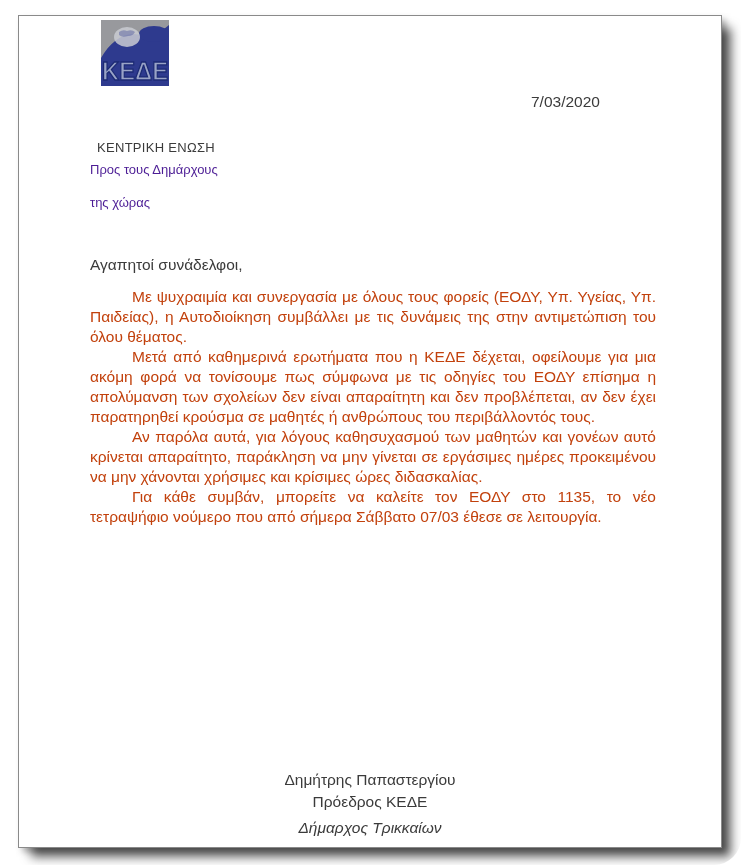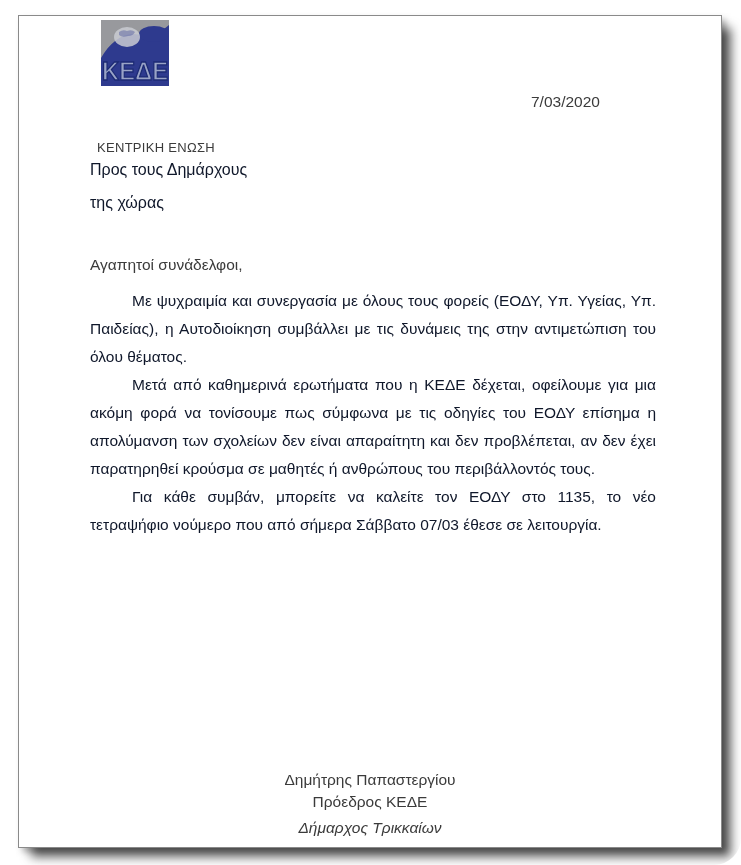--- a/index.html
+++ b/index.html
@@ -52,40 +52,40 @@
     left: 512px;
     top: 73px;
     font-size: 15.5px;
     line-height: 25px;
     color: #3b3b3b;
   }
   .recipient {
     position: absolute;
     left: 71px;
     top: 137px;
-    font-size: 16px;
+    font-size: 13px;
     line-height: 33px;
-    color: #0f172a;
+    color: #4c1d95;
   }
   .salutation {
     position: absolute;
     left: 71px;
     top: 236px;
     font-size: 15.5px;
     line-height: 25px;
     color: #3b3b3b;
   }
   .letter-body {
     position: absolute;
     left: 71px;
     top: 271px;
     width: 566px;
     font-size: 15.5px;
-    line-height: 28px;
-    color: #0f172a;
+    line-height: 20px;
+    color: #c2410c;
   }
   .letter-body p {
     margin: 0;
     text-align: justify;
     text-indent: 42px;
   }
   .signature {
     position: absolute;
     left: 0;
     top: 711px;
@@ -125,20 +125,21 @@
     <div class="recipient">
       <div>Προς τους Δημάρχους</div>
       <div>της χώρας</div>
     </div>
 
     <div class="salutation">Αγαπητοί συνάδελφοι,</div>
 
     <div class="letter-body">
       <p>Με ψυχραιμία και συνεργασία με όλους τους φορείς (ΕΟΔΥ, Υπ. Υγείας, Υπ. Παιδείας), η Αυτοδιοίκηση συμβάλλει με τις δυνάμεις της στην αντιμετώπιση του όλου θέματος.</p>
       <p>Μετά από καθημερινά ερωτήματα που η ΚΕΔΕ δέχεται, οφείλουμε για μια ακόμη φορά να τονίσουμε πως σύμφωνα με τις οδηγίες του ΕΟΔΥ επίσημα η απολύμανση των σχολείων δεν είναι απαραίτητη και δεν προβλέπεται, αν δεν έχει παρατηρηθεί κρούσμα σε μαθητές ή ανθρώπους του περιβάλλοντός τους.</p>
+      <p>Αν παρόλα αυτά, για λόγους καθησυχασμού των μαθητών και γονέων αυτό κρίνεται απαραίτητο, παράκληση να μην γίνεται σε εργάσιμες ημέρες προκειμένου να μην χάνονται χρήσιμες και κρίσιμες ώρες διδασκαλίας.</p>
       <p>Για κάθε συμβάν, μπορείτε να καλείτε τον ΕΟΔΥ στο 1135, το νέο τετραψήφιο νούμερο που από σήμερα Σάββατο 07/03 έθεσε σε λειτουργία.</p>
     </div>
 
     <div class="signature">
       <div class="sig-name">Δημήτρης Παπαστεργίου</div>
       <div class="sig-title1">Πρόεδρος ΚΕΔΕ</div>
       <div class="sig-title2">Δήμαρχος Τρικκαίων</div>
     </div>
 
   </div>

